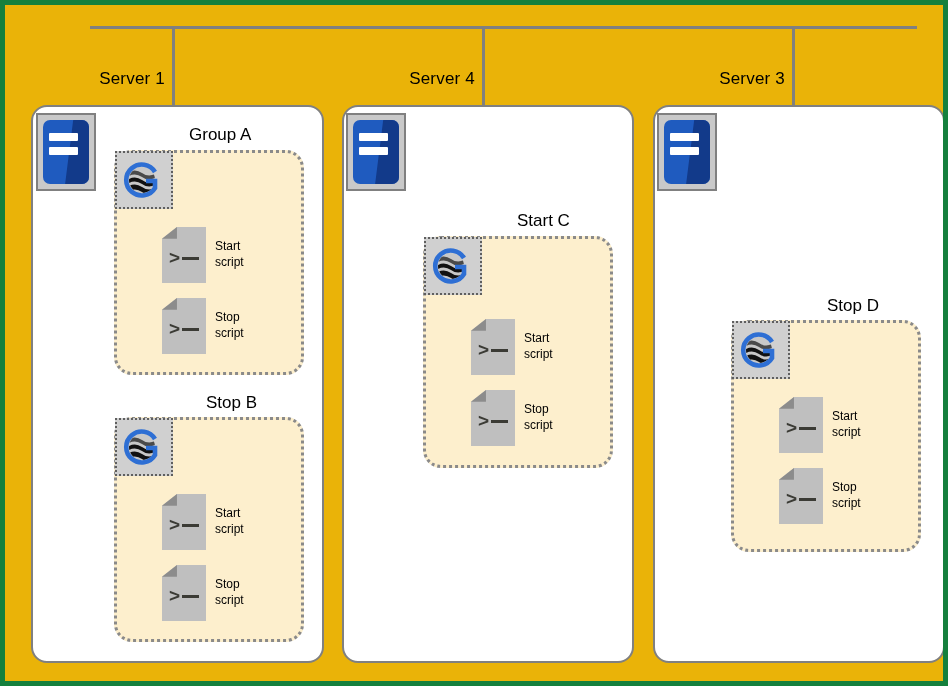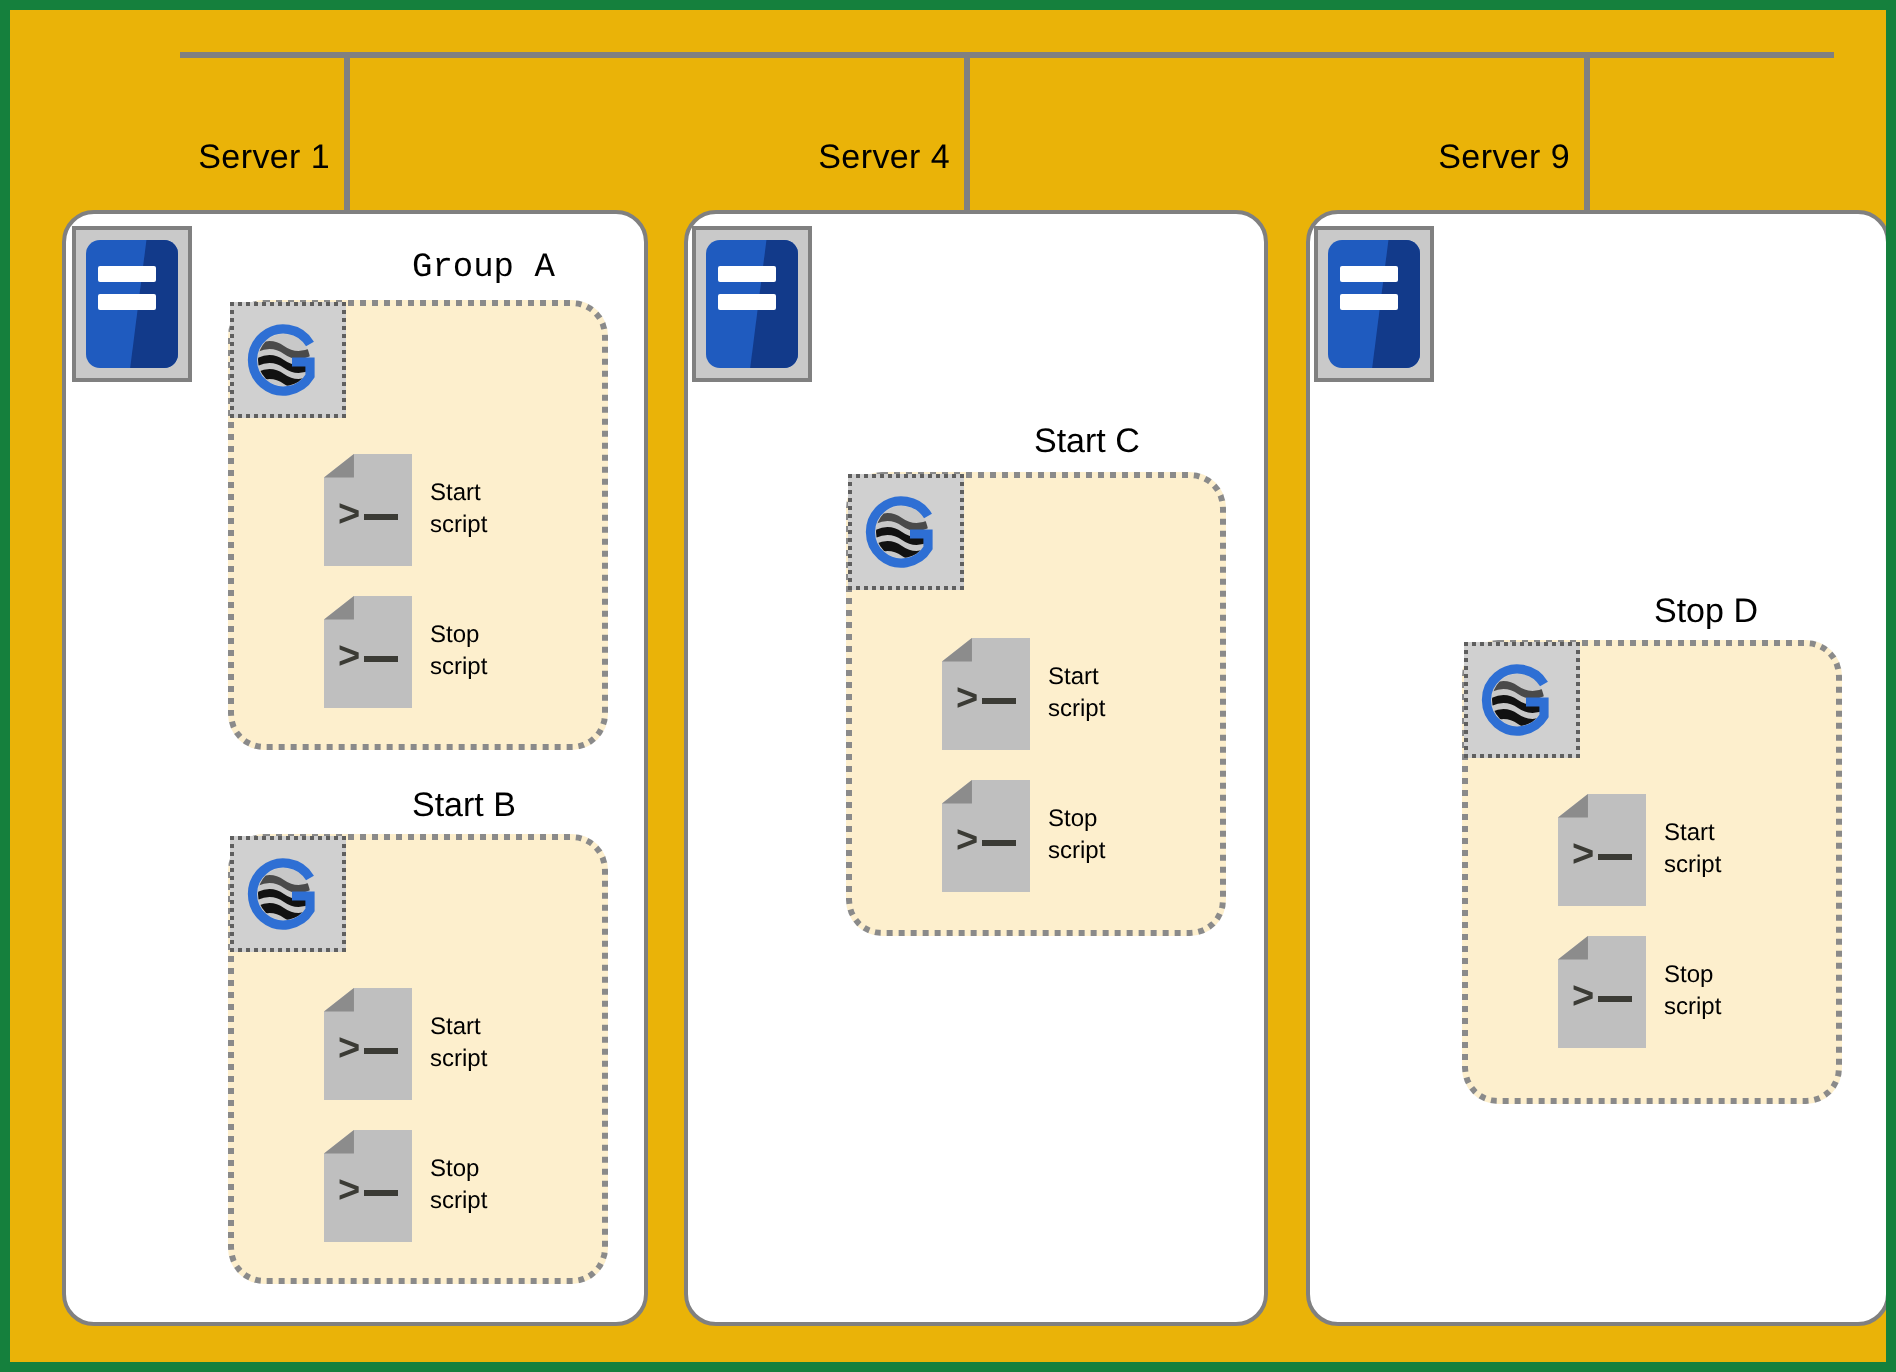--- a/index.html
+++ b/index.html
@@ -175,32 +175,32 @@
 
 <div id="canvas">
 
   <div class="bus-h" style="left:85px; top:21px; width:827px;"></div>
   <div class="bus-v" style="left:167px; top:21px; height:80px;"></div>
   <div class="bus-v" style="left:477px; top:21px; height:80px;"></div>
   <div class="bus-v" style="left:787px; top:21px; height:80px;"></div>
 
   <div class="server-label" style="left:40px; top:64px; width:120px;">Server 1</div>
   <div class="server-label" style="left:350px; top:64px; width:120px;">Server 4</div>
-  <div class="server-label" style="left:660px; top:64px; width:120px;">Server 9</div>
+  <div class="server-label" style="left:660px; top:64px; width:120px;">Server 3</div>
 
   <div class="server-box" style="left:26px; top:100px; width:293px; height:558px;"></div>
 
   <div class="server-icon" style="left:31px; top:108px;">
     <div class="chassis">
       <div class="bar b1"></div>
       <div class="bar b2"></div>
     </div>
   </div>
 
-  <div class="group-label" style="left:201px; top:120px;font-family:Liberation Mono, monospace;">Group A</div>
+  <div class="group-label" style="left:184px; top:120px;">Group A</div>
   <div class="group-box" style="left:109px; top:145px; width:190px; height:225px;"></div>
   <div class="g-badge" style="left:110px; top:146px;">
     <svg width="48" height="48" viewBox="0 0 48 48" aria-hidden="true">
       <defs>
         <clipPath id="gclipA">
             <circle cx="22" cy="24" r="13"></circle>
           </clipPath>
       </defs>
       <circle cx="22" cy="24" r="13" fill="#c8c8c8"></circle>
       <g clip-path="url(#gclipA)">
@@ -229,21 +229,21 @@
       <div class="fold"></div>
       <div class="prompt">&gt;</div>
       <div class="underscore"></div>
     </div>
     <div class="script-text">
       <div>Stop</div>
       <div>script</div>
     </div>
   </div>
 
-  <div class="group-label" style="left:201px; top:388px;">Start B</div>
+  <div class="group-label" style="left:201px; top:388px;">Stop B</div>
   <div class="group-box" style="left:109px; top:412px; width:190px; height:225px;"></div>
   <div class="g-badge" style="left:110px; top:413px;">
     <svg width="48" height="48" viewBox="0 0 48 48" aria-hidden="true">
       <defs>
           <clipPath id="gclipB">
             <circle cx="22" cy="24" r="13"></circle>
           </clipPath>
         </defs>
       <circle cx="22" cy="24" r="13" fill="#c8c8c8"></circle>
       <g clip-path="url(#gclipB)">

